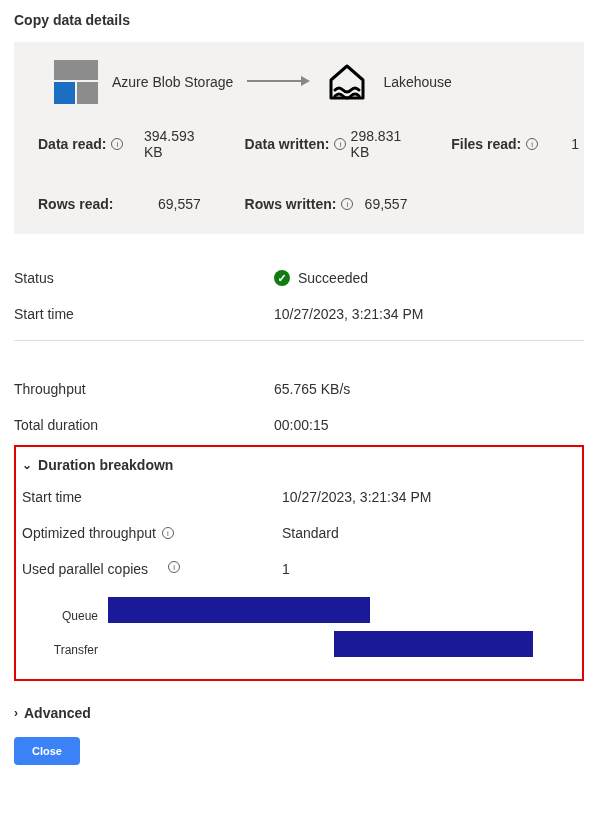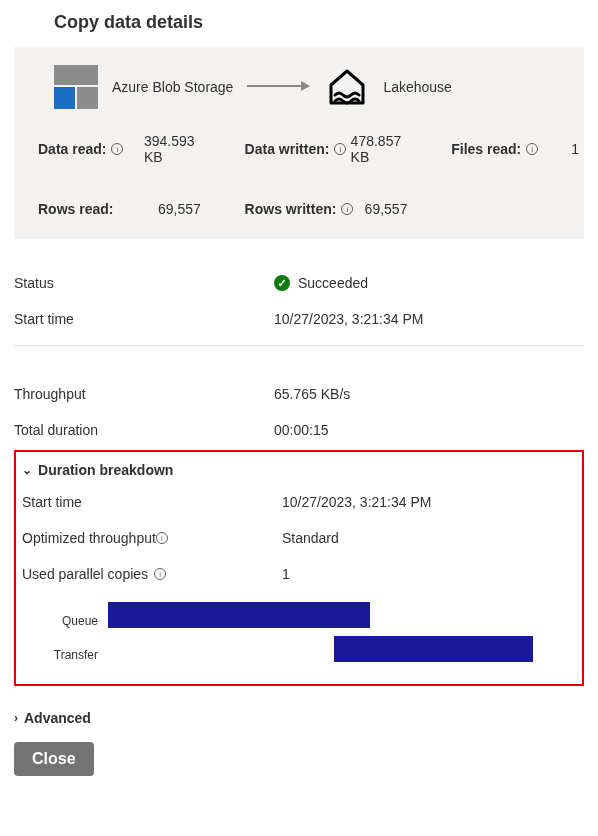--- a/index.html
+++ b/index.html
@@ -5,24 +5,23 @@
   * { box-sizing: border-box; margin: 0; padding: 0; }
   body {
     font-family: "Segoe UI", -apple-system, sans-serif;
     font-size: 14px;
     color: #323130;
     background: #fff;
     width: 598px;
     padding: 12px 14px;
   }
   h1 {
-    font-size: 18px;
+    font-size: 14px;
     font-weight: 600;
     margin-bottom: 14px;
-    margin-left: 40px;
   }
   .summary-card {
     background: #f3f2f1;
     padding: 18px 24px 22px;
     margin-bottom: 26px;
   }
   .flow-row {
     display: flex;
     align-items: center;
     gap: 14px;
@@ -115,25 +114,25 @@
     flex: 1;
     height: 26px;
   }
   .gantt-bar {
     position: absolute;
     top: 0;
     height: 100%;
     background: #1a1a99;
   }
   .close-btn {
-    background: #737373;
+    background: #3b82f6;
     color: #fff;
     border: none;
     padding: 8px 18px;
-    font-size: 16px;
+    font-size: 11px;
     font-weight: 600;
     border-radius: 4px;
     cursor: pointer;
     margin-top: 10px;
   }
   .blob-icon rect { stroke: #fff; stroke-width: 0; }
 </style>
 </head>
 <body>
 
@@ -173,21 +172,21 @@
           <span>Data read:</span>
           <span class="info-dot">i</span>
         </span>
       <span class="stat-value">394.593 KB</span>
     </div>
     <div class="stat-pair">
       <span class="stat-label">
           <span>Data written:</span>
           <span class="info-dot">i</span>
         </span>
-      <span class="stat-value">478.857 KB</span>
+      <span class="stat-value">298.831 KB</span>
     </div>
     <div class="stat-pair">
       <span class="stat-label">
           <span>Files read:</span>
           <span class="info-dot">i</span>
         </span>
       <span class="stat-value">1</span>
     </div>
     <div class="stat-pair">
       <span class="stat-label">
@@ -240,28 +239,28 @@
 <div class="hlbox">
   <div class="section-toggle">
     <span class="chev">⌄</span>
     <span>Duration breakdown</span>
   </div>
   <div class="kv-row">
     <span class="kv-label">Start time</span>
     <span class="kv-value">10/27/2023, 3:21:34 PM</span>
   </div>
   <div class="kv-row">
-    <span class="kv-label" style="display:flex;align-items:center;">
+    <span class="kv-label" style="display:flex;align-items:center;gap:6px">
       <span>Optimized throughput</span>
       <span class="info-dot">i</span>
     </span>
     <span class="kv-value">Standard</span>
   </div>
   <div class="kv-row">
-    <span class="kv-label" style="display:flex;align-items:center;gap:6px">
+    <span class="kv-label" style="display:flex;gap:20px">
       <span>Used parallel copies</span>
       <span class="info-dot">i</span>
     </span>
     <span class="kv-value">1</span>
   </div>
 
   <div class="gantt">
     <div class="gantt-row">
       <div class="gantt-label">Queue</div>
       <div class="gantt-track">

